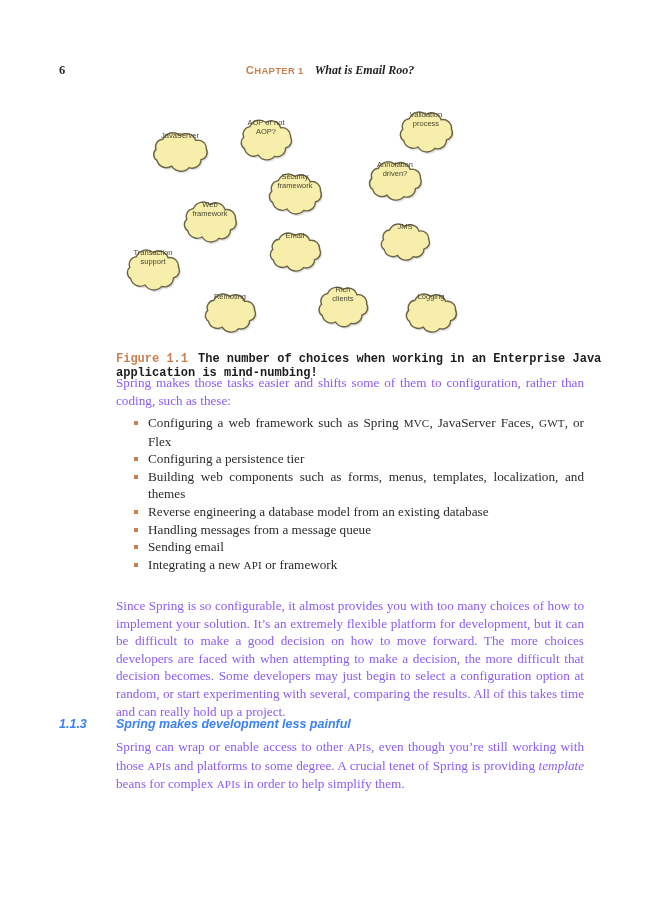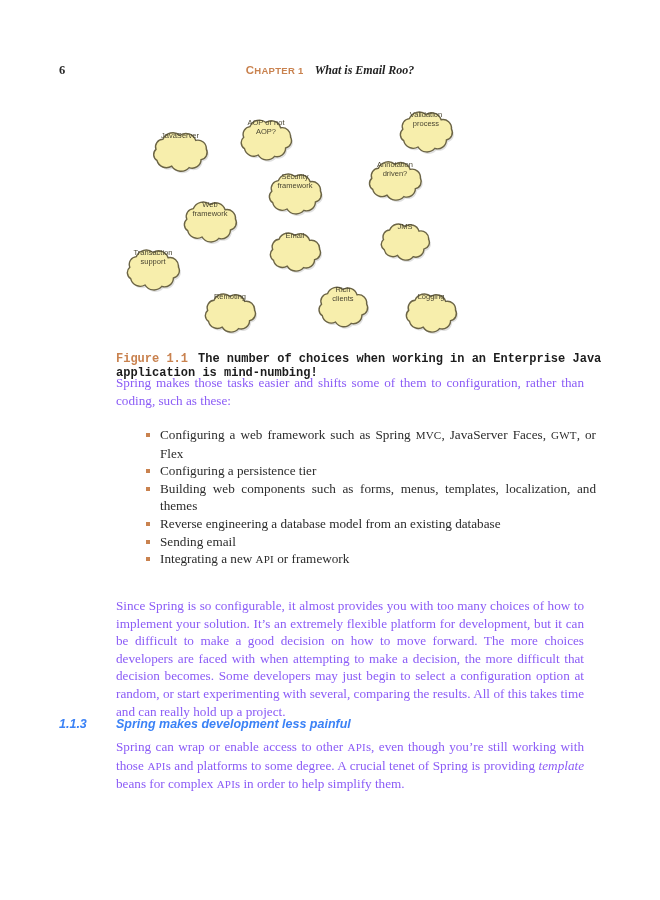--- a/index.html
+++ b/index.html
@@ -19,21 +19,21 @@
   .cloud-label { position: relative; font-family: "Liberation Sans", sans-serif; font-size: 7.5px;
                  color: #4a4632; text-align: center; line-height: 9px; white-space: pre-line; }
 
   .caption { position: absolute; left: 116px; top: 352px; font-family: Liberation Mono, monospace;
              font-size: 12px; font-weight: bold; color: #1c1c1c; }
   .caption-label { color: #c9824f; margin-right: 10px; font-weight: bold; }
 
   .body-text { position: absolute; left: 116px; width: 468px; font-size: 13.2px; line-height: 17.6px;
                text-align: justify; color: #8b5cf6; }
   .p1 { top: 374px; }
-  .bullets { position: absolute; left: 116px; top: 414px; width: 468px; margin: 12px; padding: 0; list-style: none; }
+  .bullets { position: absolute; left: 116px; top: 414px; width: 468px; margin: 0; padding: 0; list-style: none; }
   .bullet-item { position: relative; padding-left: 32px; font-size: 13.2px; line-height: 17.6px;
                  text-align: justify; color: #2b2b2b; }
   .bullet-mark { position: absolute; left: 18px; top: 7px; width: 4px; height: 4px; background: #c9824f; }
   .p2 { top: 597px; }
   .section-head { position: absolute; left: 59px; top: 717px; font-family: "Liberation Sans", sans-serif;
                   font-style: italic; font-weight: bold; font-size: 12.5px; color: #3b82f6; }
   .section-num { display: inline-block; width: 57px; }
   .p3 { top: 738px; }
   .sc { font-size: 11px; letter-spacing: 0.2px; }
 </style>
@@ -144,21 +144,21 @@
   <span class="caption-label">Figure 1.1</span><span>The number of choices when working in an Enterprise Java application is mind-numbing!</span>
 </div>
 
 <div class="body-text p1">Spring makes those tasks easier and shifts some of them to configuration, rather than coding, such as these:</div>
 
 <ul class="bullets">
   <li class="bullet-item"><span class="bullet-mark"></span><span>Configuring a web framework such as Spring </span><span class="sc">MVC</span><span>, JavaServer Faces, </span><span class="sc">GWT</span><span>, or Flex</span></li>
   <li class="bullet-item"><span class="bullet-mark"></span><span>Configuring a persistence tier</span></li>
   <li class="bullet-item"><span class="bullet-mark"></span><span>Building web components such as forms, menus, templates, localization, and themes</span></li>
   <li class="bullet-item"><span class="bullet-mark"></span><span>Reverse engineering a database model from an existing database</span></li>
-  <li class="bullet-item"><span class="bullet-mark"></span></li>
+  <li class="bullet-item"><span class="bullet-mark"></span><span>Handling messages from a message queue</span></li>
   <li class="bullet-item"><span class="bullet-mark"></span><span>Sending email</span></li>
   <li class="bullet-item"><span class="bullet-mark"></span><span>Integrating a new </span><span class="sc">API</span><span> or framework</span></li>
 </ul>
 
 <div class="body-text p2">Since Spring is so configurable, it almost provides you with too many choices of how to implement your solution. It’s an extremely flexible platform for development, but it can be difficult to make a good decision on how to move forward. The more choices developers are faced with when attempting to make a decision, the more difficult that decision becomes. Some developers may just begin to select a configuration option at random, or start experimenting with several, comparing the results. All of this takes time and can really hold up a project.</div>
 
 <div class="section-head">
   <span class="section-num">1.1.3</span><span>Spring makes development less painful</span>
 </div>
 

